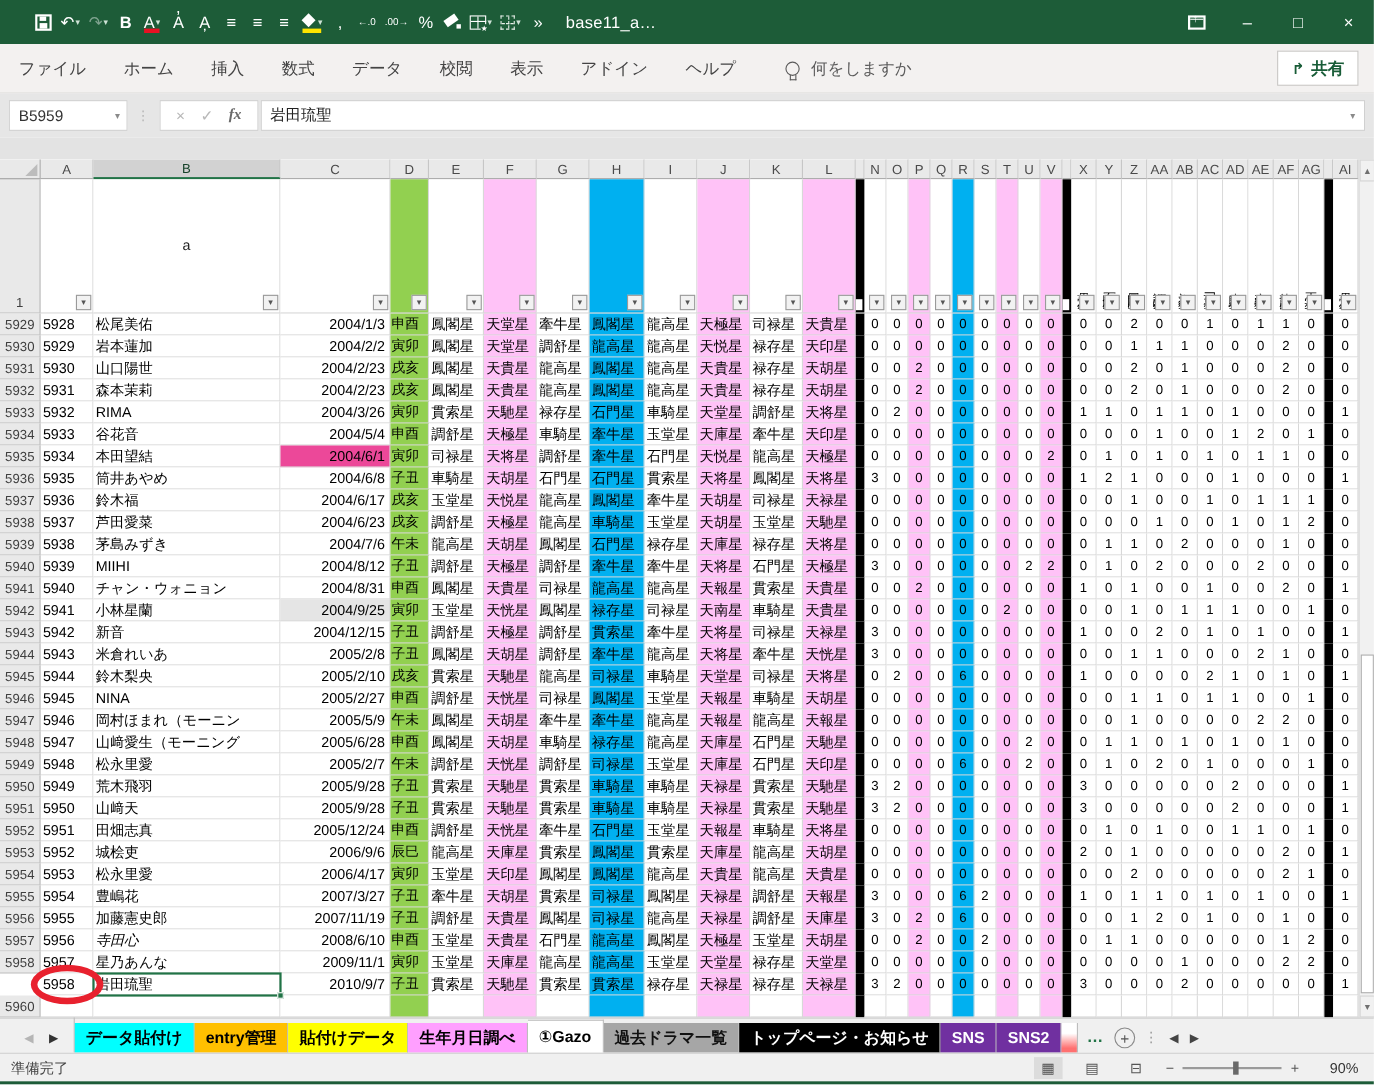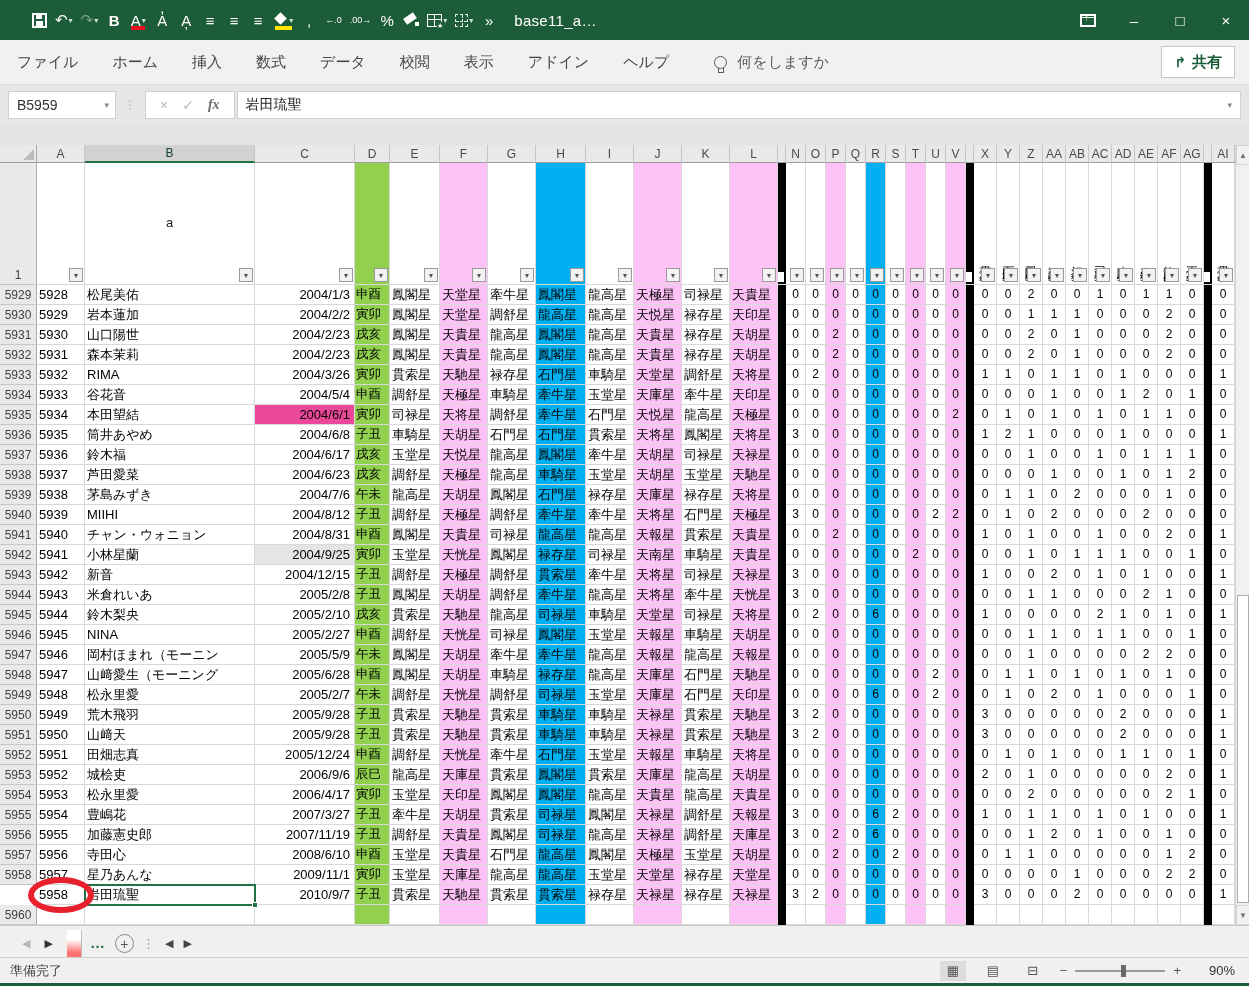--- a/index.html
+++ b/index.html
@@ -1452,21 +1452,21 @@
         <div class="dcell num" style="width: 23px; background: rgb(255, 255, 255);">0</div>
         <div class="dcell num" style="width: 23px; background: rgb(255, 255, 255);">0</div>
         <div class="dcell num" style="width: 23px; background: rgb(255, 255, 255);">1</div>
         <div class="dcell num" style="width: 23px; background: rgb(255, 255, 255);">0</div>
         <div class="dcell blk" style="width: 8px; background: rgb(0, 0, 0);"></div>
         <div class="dcell num" style="width: 23px; background: rgb(255, 255, 255);">0</div>
       </div>
       <div class="drow">
         <div class="gut">5957</div>
         <div class="dcell" style="width: 48px; background: rgb(255, 255, 255);">5956</div>
-        <div class="dcell" style="width: 170px; background: rgb(255, 255, 255);">寺田心</div>
+        <div class="dcell" style="width: 170px; background: rgb(255, 255, 255); font-style: italic;">寺田心</div>
         <div class="dcell rt" style="width: 100px; background: rgb(255, 255, 255);">2008/6/10</div>
         <div class="dcell" style="width: 35px; background: rgb(146, 208, 80); font-size: 12.5px; padding-left: 1px;">申酉</div>
         <div class="dcell" style="width: 50px; background: rgb(255, 255, 255);">玉堂星</div>
         <div class="dcell" style="width: 48px; background: rgb(255, 194, 247);">天貴星</div>
         <div class="dcell" style="width: 48px; background: rgb(255, 255, 255);">石門星</div>
         <div class="dcell" style="width: 50px; background: rgb(0, 176, 240);">龍高星</div>
         <div class="dcell" style="width: 48px; background: rgb(255, 255, 255);">鳳閣星</div>
         <div class="dcell" style="width: 48px; background: rgb(255, 194, 247);">天極星</div>
         <div class="dcell" style="width: 48px; background: rgb(255, 255, 255);">玉堂星</div>
         <div class="dcell" style="width: 48px; background: rgb(255, 194, 247);">天胡星</div>
@@ -1617,20 +1617,31 @@
     <div class="varrow" style="top:0">▲</div>
     <div class="vthumb" style="top:450px;height:308px"></div>
     <div class="varrow" style="top:760px">▼</div>
   </div>
 
   <div class="tabbar">
     <div class="tabnav">
       <span style="color:#b5b5b5">◀</span>
       <span style="color:#333">▶</span>
     </div>
+    <div class="tabs" id="tabs">
+        <div class="stab" style="background: rgb(0, 255, 255); color: rgb(0, 0, 0);">データ貼付け</div>
+        <div class="stab" style="background: rgb(255, 192, 0); color: rgb(0, 0, 0);">entry管理</div>
+        <div class="stab" style="background: rgb(255, 255, 0); color: rgb(0, 0, 0);">貼付けデータ</div>
+        <div class="stab" style="background: rgb(255, 159, 255); color: rgb(0, 0, 0);">生年月日調べ</div>
+        <div class="stab active" style="background: rgb(255, 255, 255); color: rgb(0, 0, 0);">①Gazo</div>
+        <div class="stab" style="background: rgb(166, 166, 166); color: rgb(17, 17, 17);">過去ドラマ一覧</div>
+        <div class="stab" style="background: rgb(0, 0, 0); color: rgb(255, 255, 255);">トップページ・お知らせ</div>
+        <div class="stab" style="background: rgb(112, 48, 160); color: rgb(255, 255, 255);">SNS</div>
+        <div class="stab" style="background: rgb(112, 48, 160); color: rgb(255, 255, 255);">SNS2</div>
+      </div>
     <div class="sliver"></div>
     <span class="tab-ell">…</span>
     <span class="addsheet">+</span>
     <span class="tdots">⋮</span>
     <div class="tarrows">
       <span>◀</span>
       <span>▶</span>
     </div>
   </div>
 

